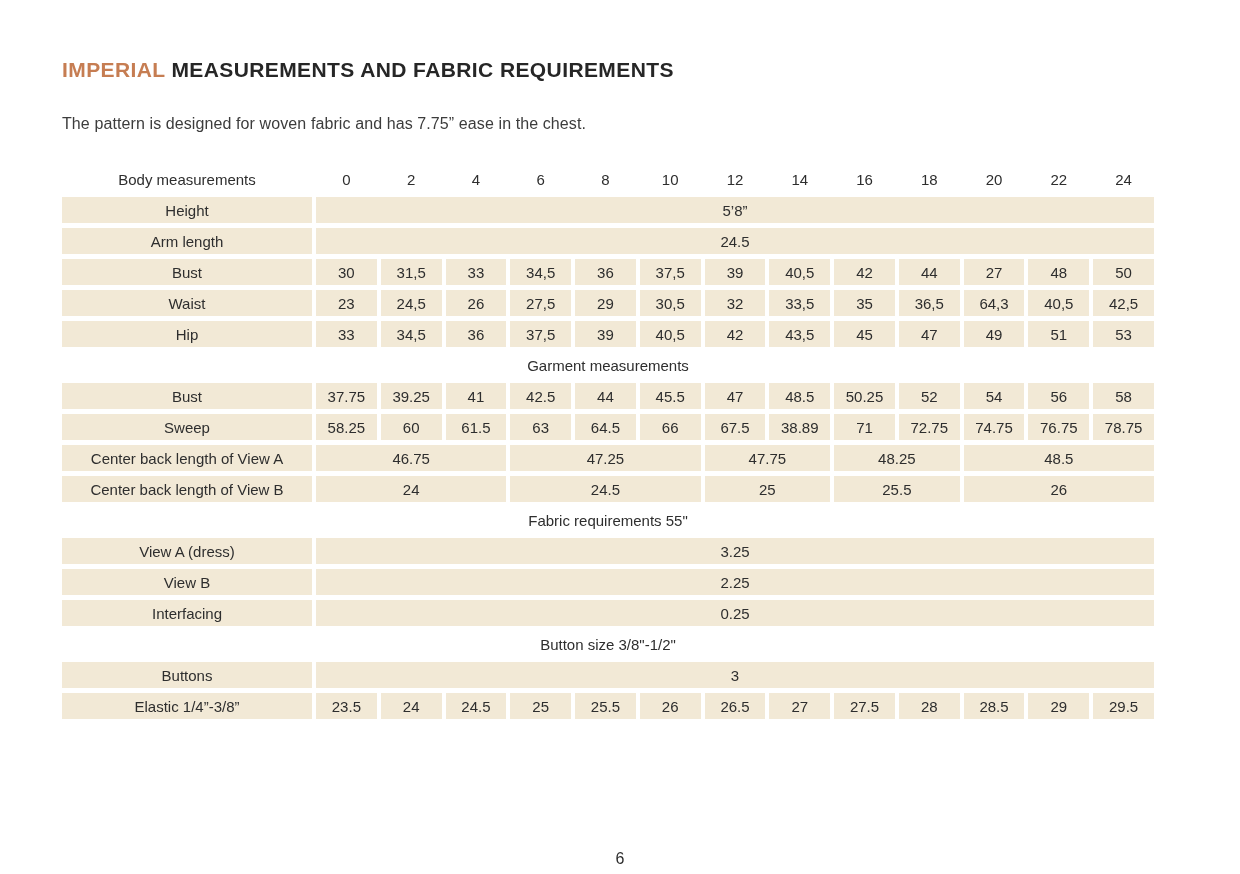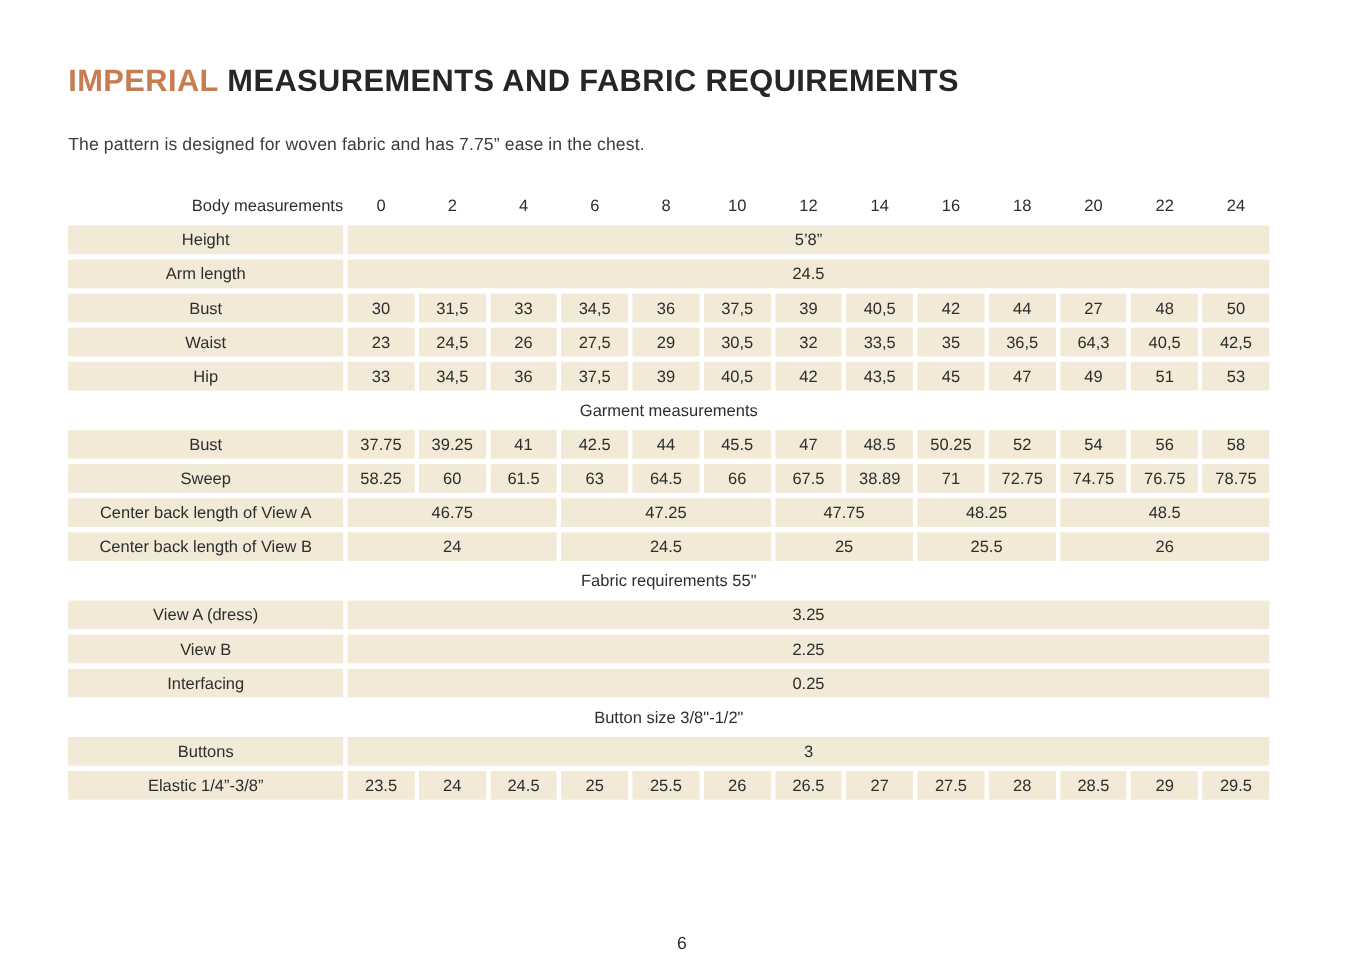--- a/index.html
+++ b/index.html
@@ -19,21 +19,21 @@
   }
   .page {
     position: relative;
     width: 1240px;
     height: 874px;
     box-sizing: border-box;
     padding: 58px 0 0 62px;
   }
   h1.title {
     margin: 0;
-    font-size: 28px;
+    font-size: 21px;
     font-weight: 600;
     letter-spacing: 0.4px;
     color: #262626;
     white-space: nowrap;
   }
   h1.title .accent { color: var(--accent); }
   .intro {
     margin: 9px 0 0 0;
     font-size: 16px;
     line-height: 22px;
@@ -50,21 +50,21 @@
   table.measurements th,
   table.measurements td {
     padding: 0;
     height: 26px;
     font-size: 15px;
     font-weight: 400;
     vertical-align: middle;
   }
   th.label-col {
     width: 250px;
-    text-align: right;
+    text-align: center;
     padding-left: 4px;
   }
   thead th.size-col { text-align: center; }
   td.row-label {
     background: var(--beige);
     text-align: center;
     padding-left: 7px;
   }
   td.value-cell {
     background: var(--beige);

